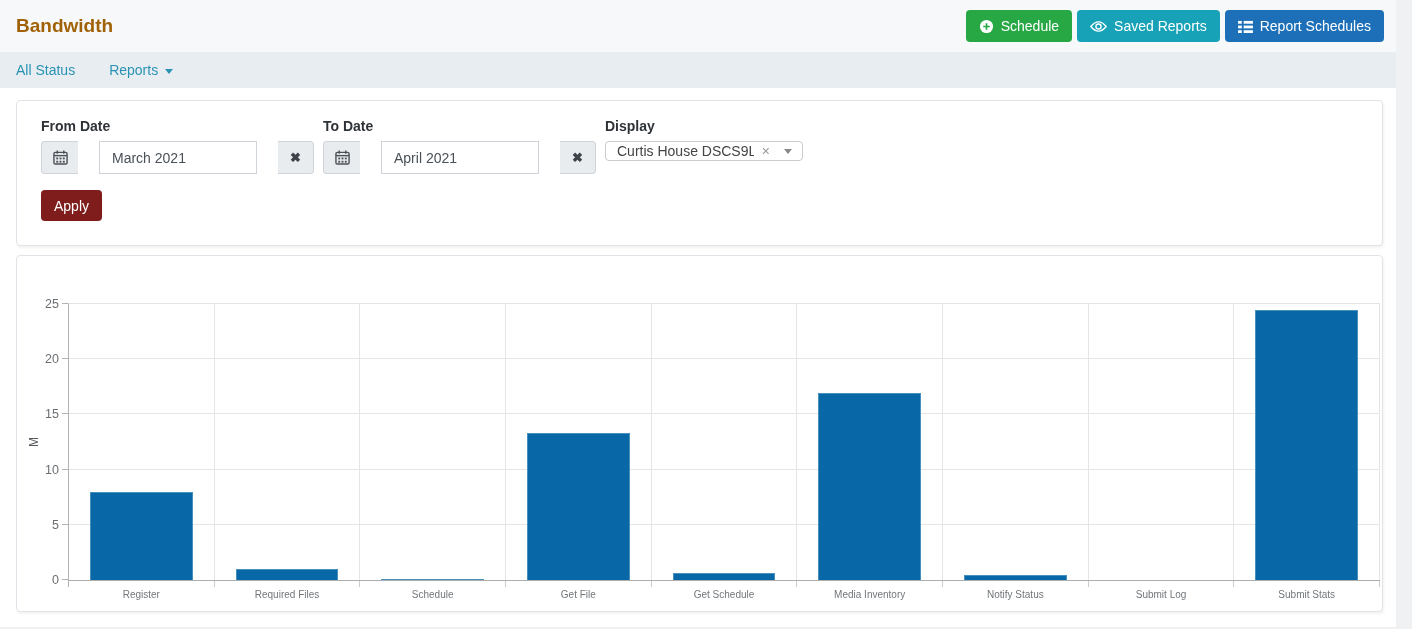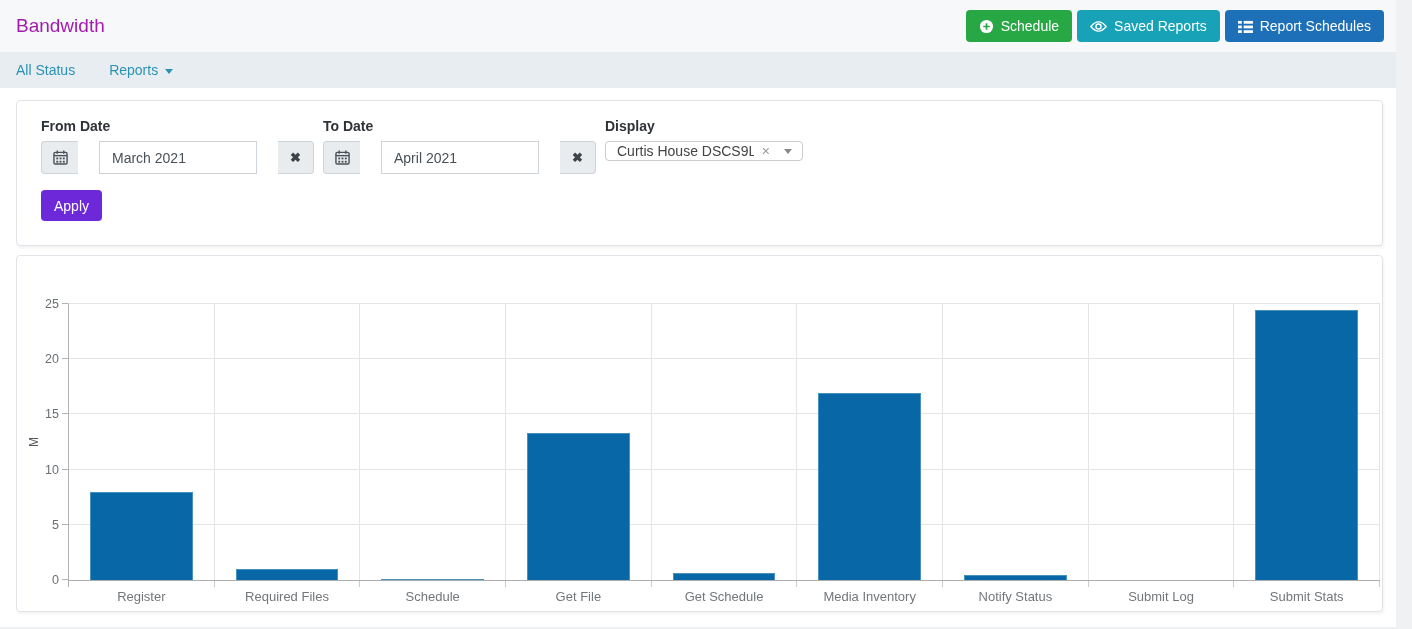--- a/index.html
+++ b/index.html
@@ -10,21 +10,21 @@
     color: #333;
   }
   .app { width: 1396px; min-height: 617px; background: #ffffff; }
 
   
   .header {
     height: 52px; background: #f7f8f9;
     display: flex; align-items: center;
     padding: 0 12px 0 16px;
   }
-  .page-title { font-size: 19px; color: #a21caf; font-weight: 400; }
+  .page-title { font-size: 19px; color: #a16207; font-weight: 700; }
   .header-actions { margin-left: auto; display: flex; gap: 5px; }
   .btn {
     height: 32px; border: none; border-radius: 4px;
     color: #fff; font-size: 14px; font-family: inherit;
     display: inline-flex; align-items: center; gap: 7px;
     padding: 0 13px; cursor: pointer;
   }
   .btn svg { display: block; }
 
   
@@ -113,21 +113,21 @@
     position: absolute; left: -40px; top: 50%;
     transform: translateY(-50%) rotate(-90deg);
     font-size: 12px; color: #55595c;
   }
   .bar {
     position: absolute; bottom: 0; left: 14.5%; width: 71%;
     border: 1px solid; border-bottom: none;
   }
   .xlabel {
     position: absolute; top: 100%; left: -20px; right: -20px;
-    padding-top: 9px; text-align: center; font-size: 13px; color: #72777b;
+    padding-top: 9px; text-align: center; font-size: 10px; color: #72777b;
     white-space: nowrap;
   }
 </style>
 </head>
 <body>
 
 <div class="app">
 
   <div class="header">
     <div class="page-title">Bandwidth</div>
@@ -228,21 +228,21 @@
         <div class="filter-block">
           <div class="filter-label">Display</div>
           <div class="select2">
             <span class="choice-text">Curtis House DSCS9L</span>
             <span class="remove-x">×</span>
             <span class="sel-caret"></span>
           </div>
         </div>
 
       </div>
-      <button class="btn-apply" style="background: #6d28d9;">Apply</button>
+      <button class="btn-apply" style="background: #7f1d1d;">Apply</button>
     </div>
 
     <div class="card chart-card">
       <div class="plot">
         <span class="ylabel">M</span>
       <div class="ytickmark" style="bottom: 0%;"></div>
           <span class="ytick" style="bottom: 0%;">0</span>
           <div class="hgrid" style="bottom: 20%;"></div>
           <div class="ytickmark" style="bottom: 20%;"></div>
           <span class="ytick" style="bottom: 20%;">5</span>

